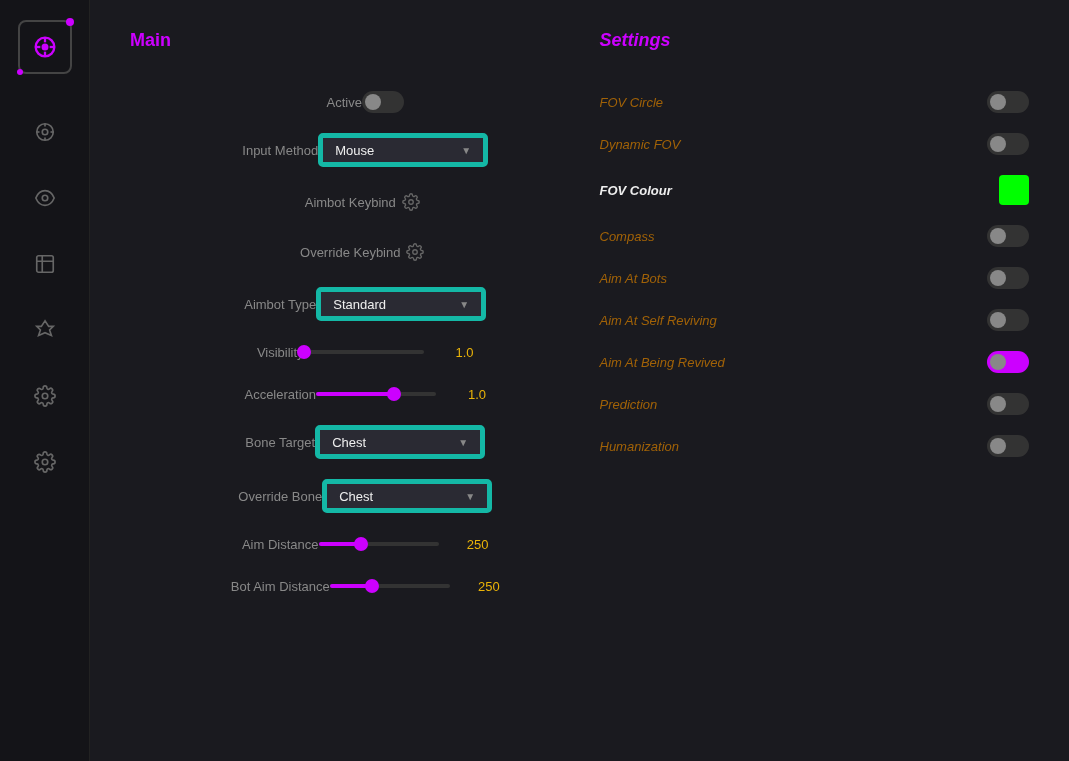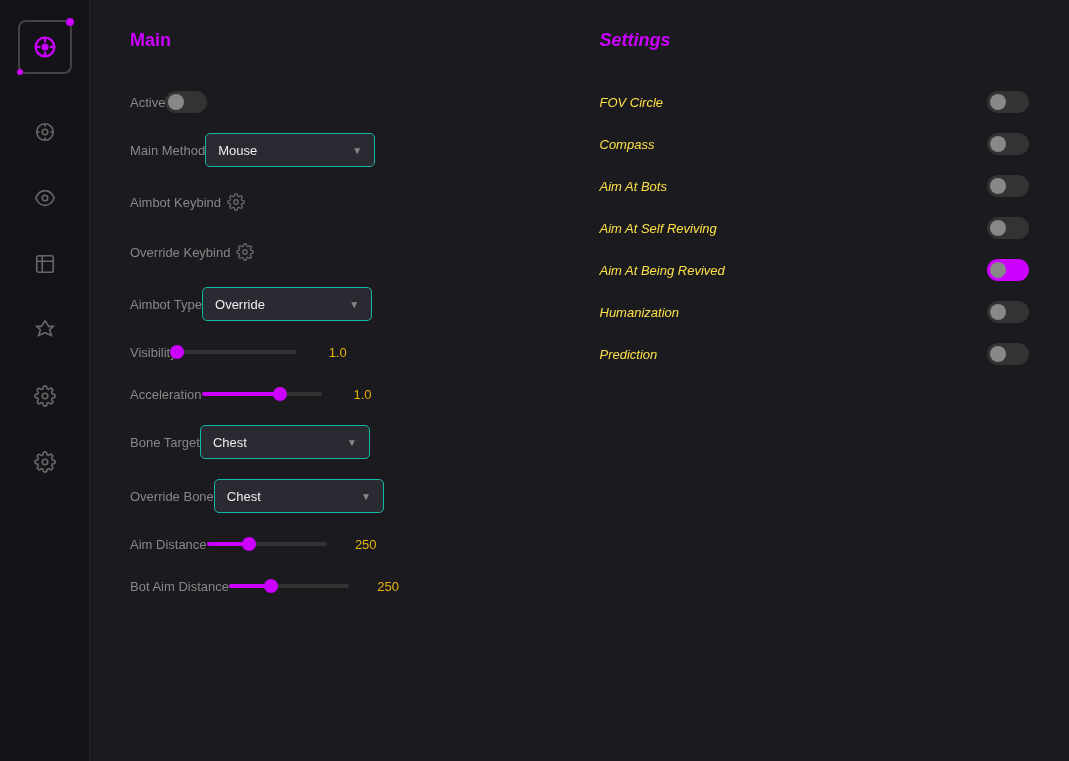--- a/index.html
+++ b/index.html
@@ -92,23 +92,24 @@
 
     .settings-panel {
       flex: 1;
       font-style: italic;
     }
 
     
     .row {
       display: flex;
       align-items: center;
-      justify-content: flex-start;
+      justify-content: center;
       padding: 10px 0;
       min-height: 42px;
+      margin-left: 41px;
     }
 
     .row-label {
       color: #888;
       font-size: 13px;
       font-weight: 400;
     }
 
     
     .toggle {
@@ -139,21 +140,21 @@
       background: #00ff00;
       border-radius: 4px;
       cursor: pointer;
     }
 
     
     .dropdown {
       width: 170px;
       height: 34px;
       background: #2a2a33;
-      border: 1px solid #14b8a6;
+      border: 5px solid #14b8a6;
       border-radius: 5px;
       display: flex;
       align-items: center;
       justify-content: space-between;
       padding: 0 12px;
       cursor: pointer;
       color: #eee;
       font-size: 13px;
     }
     .dropdown-arrow {
@@ -213,21 +214,21 @@
     
     .settings-row {
       display: flex;
       align-items: center;
       justify-content: space-between;
       padding: 10px 0;
       min-height: 40px;
     }
 
     .settings-label {
-      color: #fde047;
+      color: #a16207;
       font-size: 13px;
     }
     .settings-label.highlight {
       color: #eee;
       font-weight: 600;
     }
   </style>
 </head>
 <body>
 
@@ -294,21 +295,21 @@
 
   <div class="panel">
     <div class="panel-title">Main</div>
 
     <div class="row">
       <span class="row-label">Active</span>
       <div class="toggle"></div>
     </div>
 
     <div class="row">
-      <span class="row-label">Main Method</span>
+      <span class="row-label">Input Method</span>
       <div class="dropdown">
         <span>Mouse</span>
         <span class="dropdown-arrow">▼</span>
       </div>
     </div>
 
     <div class="row">
       <span class="row-label">Aimbot Keybind</span>
       <div class="gear-btn">
         <svg viewBox="0 0 24 24" fill="none" stroke="currentColor" stroke-width="1.8" width="18" height="18">
@@ -324,21 +325,21 @@
         <svg viewBox="0 0 24 24" fill="none" stroke="currentColor" stroke-width="1.8" width="18" height="18">
           <circle cx="12" cy="12" r="3"></circle>
           <path d="M19.4 15a1.65 1.65 0 0 0 .33 1.82l.06.06a2 2 0 0 1-2.83 2.83l-.06-.06a1.65 1.65 0 0 0-1.82-.33 1.65 1.65 0 0 0-1 1.51V21a2 2 0 0 1-4 0v-.09A1.65 1.65 0 0 0 9 19.4a1.65 1.65 0 0 0-1.82.33l-.06.06a2 2 0 0 1-2.83-2.83l.06-.06A1.65 1.65 0 0 0 4.68 15a1.65 1.65 0 0 0-1.51-1H3a2 2 0 0 1 0-4h.09A1.65 1.65 0 0 0 4.6 9a1.65 1.65 0 0 0-.33-1.82l-.06-.06a2 2 0 0 1 2.83-2.83l.06.06A1.65 1.65 0 0 0 9 4.68a1.65 1.65 0 0 0 1-1.51V3a2 2 0 0 1 4 0v.09a1.65 1.65 0 0 0 1 1.51 1.65 1.65 0 0 0 1.82-.33l.06-.06a2 2 0 0 1 2.83 2.83l-.06.06A1.65 1.65 0 0 0 19.4 9a1.65 1.65 0 0 0 1.51 1H21a2 2 0 0 1 0 4h-.09a1.65 1.65 0 0 0-1.51 1z"></path>
         </svg>
       </div>
     </div>
 
     <div class="row">
       <span class="row-label">Aimbot Type</span>
       <div class="dropdown">
-        <span>Override</span>
+        <span>Standard</span>
         <span class="dropdown-arrow">▼</span>
       </div>
     </div>
 
     <div class="row">
       <span class="row-label">Visibility</span>
       <div class="slider-container">
         <div class="slider-track" style="width:120px;">
           <div class="slider-fill" style="width:0%;"></div>
           <div class="slider-thumb" style="left:-7px;"></div>
@@ -400,21 +401,29 @@
   </div>
 
   <div class="settings-panel">
     <div class="panel-title">Settings</div>
 
     <div class="settings-row">
       <span class="settings-label">FOV Circle</span>
       <div class="toggle"></div>
     </div>
 
-
+    <div class="settings-row">
+      <span class="settings-label">Dynamic FOV</span>
+      <div class="toggle"></div>
+    </div>
+
+    <div class="settings-row">
+      <span class="settings-label highlight">FOV Colour</span>
+      <div class="color-swatch" style="background:#00ff00;"></div>
+    </div>
 
     <div class="settings-row">
       <span class="settings-label">Compass</span>
       <div class="toggle"></div>
     </div>
 
 
     <div class="settings-row">
       <span class="settings-label">Aim At Bots</span>
       <div class="toggle"></div>
@@ -427,24 +436,24 @@
     </div>
 
     <div class="settings-row">
       <span class="settings-label">Aim At Being Revived</span>
       <div class="toggle" style="background:#cc00ff;">
         
       </div>
     </div>
 
     <div class="settings-row">
+      <span class="settings-label">Prediction</span>
+      <div class="toggle"></div>
+    </div>
+
+    <div class="settings-row">
       <span class="settings-label">Humanization</span>
       <div class="toggle"></div>
     </div>
 
-    <div class="settings-row">
-      <span class="settings-label">Prediction</span>
-      <div class="toggle"></div>
-    </div>
-
   </div>
 
 </div>
 
 </body></html>

